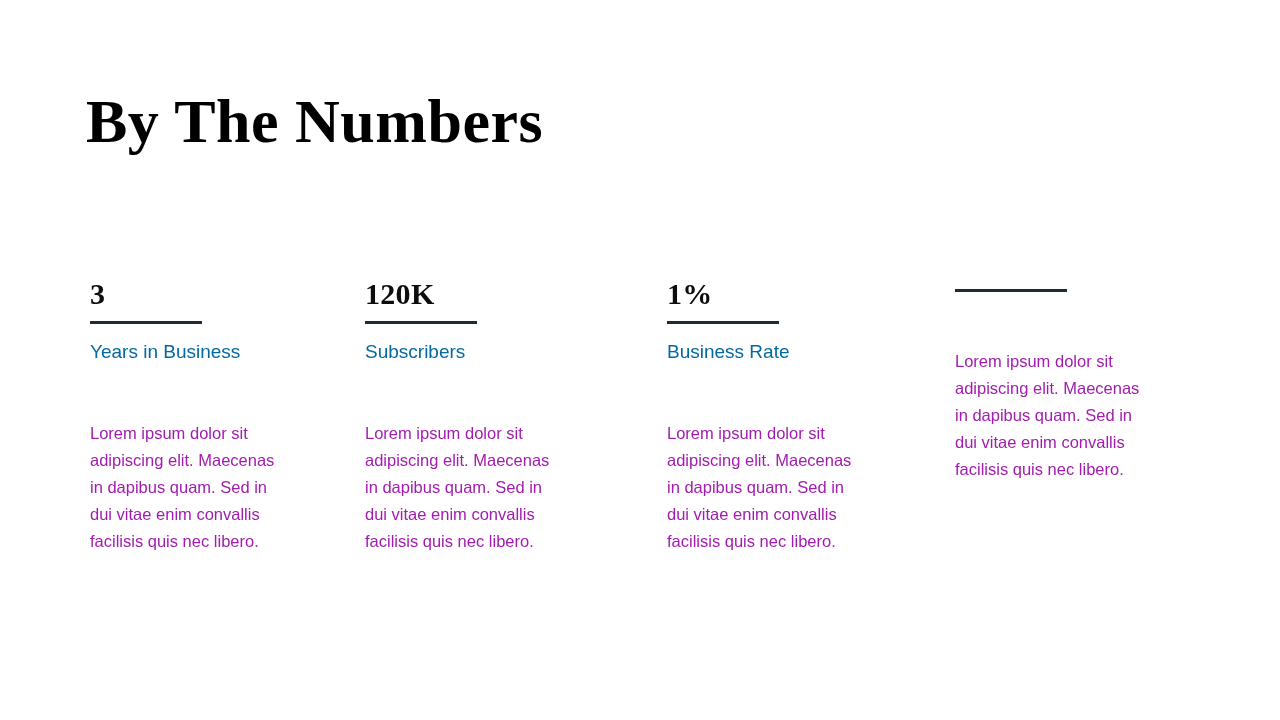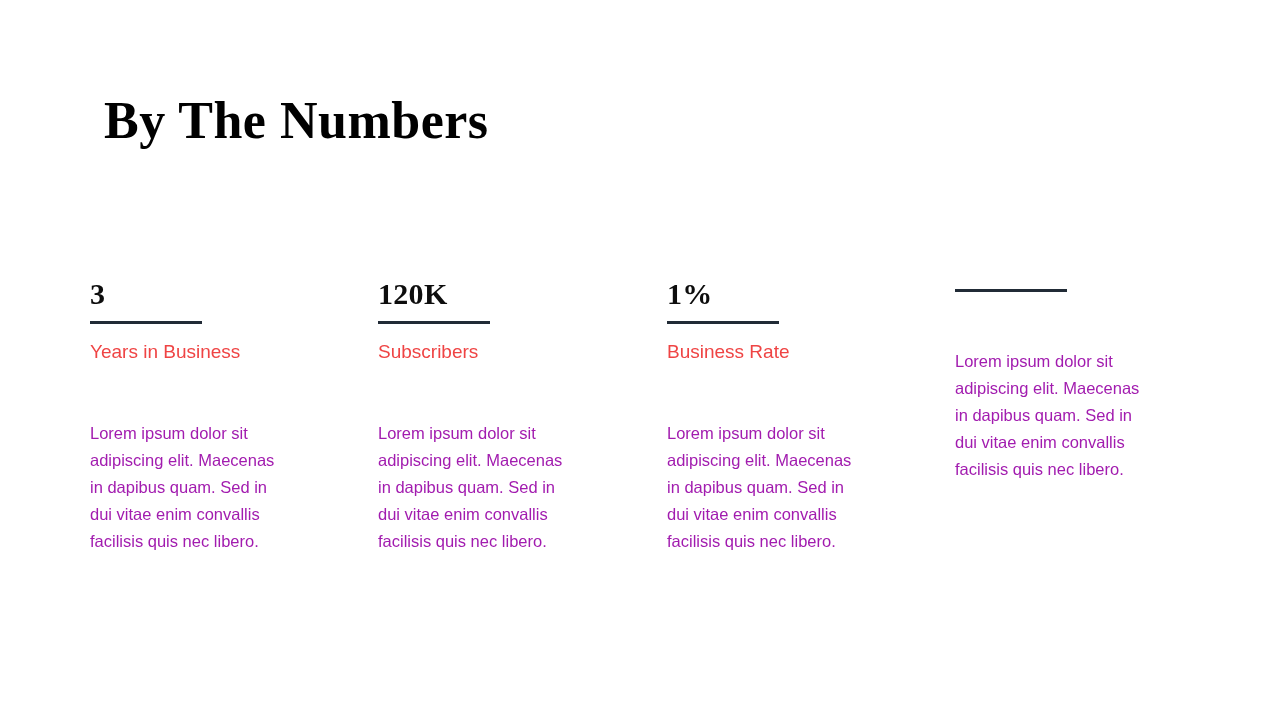--- a/index.html
+++ b/index.html
@@ -7,58 +7,58 @@
   .slide {
     position: relative;
     width: 1280px;
     height: 720px;
     background: #ffffff;
     overflow: hidden;
     font-family: "Liberation Sans", sans-serif;
   }
   .title {
     position: absolute;
-    left: 104px;
+    left: 86px;
     top: 90px;
     font-family: "Liberation Serif", serif;
     font-weight: 700;
-    font-size: 52px;
+    font-size: 62px;
     line-height: 62px;
     letter-spacing: 0.5px;
     color: #000000;
     white-space: nowrap;
   }
   .stat-col {
     position: absolute;
     top: 278px;
     width: 250px;
   }
   .stat-col.c0 { left: 90px; }
-  .stat-col.c1 { left: 378px; }
+  .stat-col.c1 { left: 365px; }
   .stat-col.c2 { left: 667px; }
   .stat-col.c3 { left: 955px; }
   .stat-value {
     font-family: "Liberation Serif", serif;
     font-weight: 700;
     font-size: 30px;
     line-height: 32px;
     color: #0d0d0d;
     letter-spacing: 0.3px;
   }
   .stat-rule {
     margin-top: 11px;
     width: 112px;
     height: 3px;
     background: #212b36;
   }
   .stat-label {
     margin-top: 16px;
     font-size: 19px;
     line-height: 24px;
-    color: #ef4444;
+    color: #0369a1;
     white-space: nowrap;
   }
   .stat-desc {
     margin-top: 56px;
     font-size: 16.5px;
     color: #a21caf;
   }
   .desc-line {
     line-height: 27px;
     white-space: nowrap;

